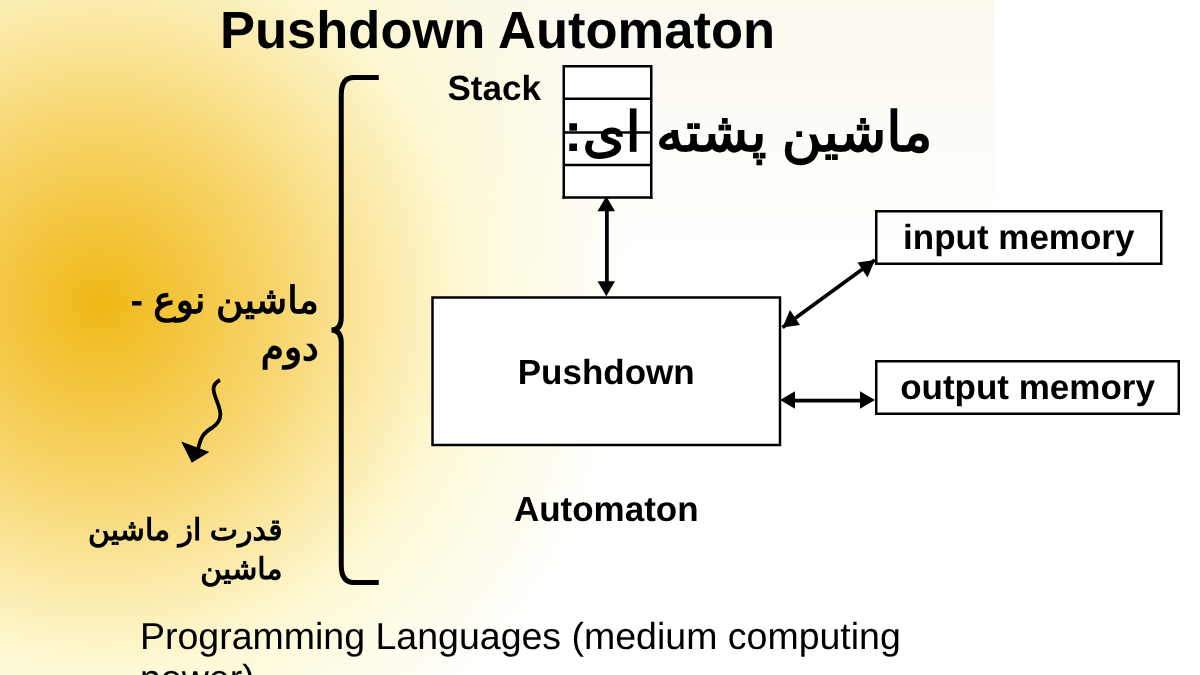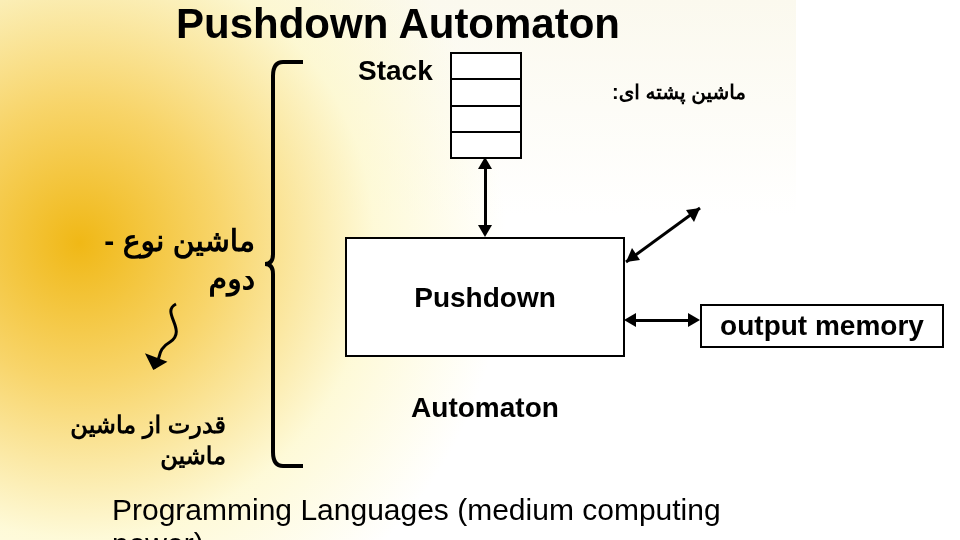--- a/index.html
+++ b/index.html
@@ -45,41 +45,41 @@
   }
   .stack .row {
     border-top: 2px solid #000;
     height: 25%;
     box-sizing: border-box;
   }
   .label-pushdown-fa {
     position: absolute;
     right: 50px;
     top: 80px;
-    font-size: 20px;
+    font-size: 44px;
     font-weight: bold;
     direction: rtl;
   }
   .box {
     position: absolute;
     border: 2px solid #000;
     font-size: 28px;
     font-weight: bold;
     text-align: center;
     padding: 4px 6px;
     box-sizing: border-box;
   }
   .input-mem {
     left: 700px;
     top: 168px;
     width: 230px;
   }
   .output-mem {
     left: 700px;
-    top: 304px;
+    top: 288px;
     width: 244px;
   }
   .pda-box {
     left: 345px;
     top: 237px;
     width: 280px;
     height: 120px;
     line-height: 110px;
     background: #fff;
   }
@@ -158,20 +158,21 @@
   <div class="stack-label">Stack</div>
   <div class="stack">
     <div class="row"></div>
     <div class="row"></div>
     <div class="row"></div>
     <div class="row"></div>
   </div>
 
   <div class="label-pushdown-fa">ماشین پشته ای:</div>
 
+  <div class="box input-mem">input memory</div>
 
   <div class="box pda-box">Pushdown Automaton</div>
 
   <div class="box output-mem">output memory</div>
 
   <div class="darrow vertical" style="left:484px; top:167px; height:60px;"></div>
   <div class="ah-up" style="left:478px; top:157px;"></div>
   <div class="ah-down" style="left:478px; top:225px;"></div>
 
   <svg style="position:absolute; left:618px; top:200px; width:90px; height:70px;" viewBox="0 0 90 70">

